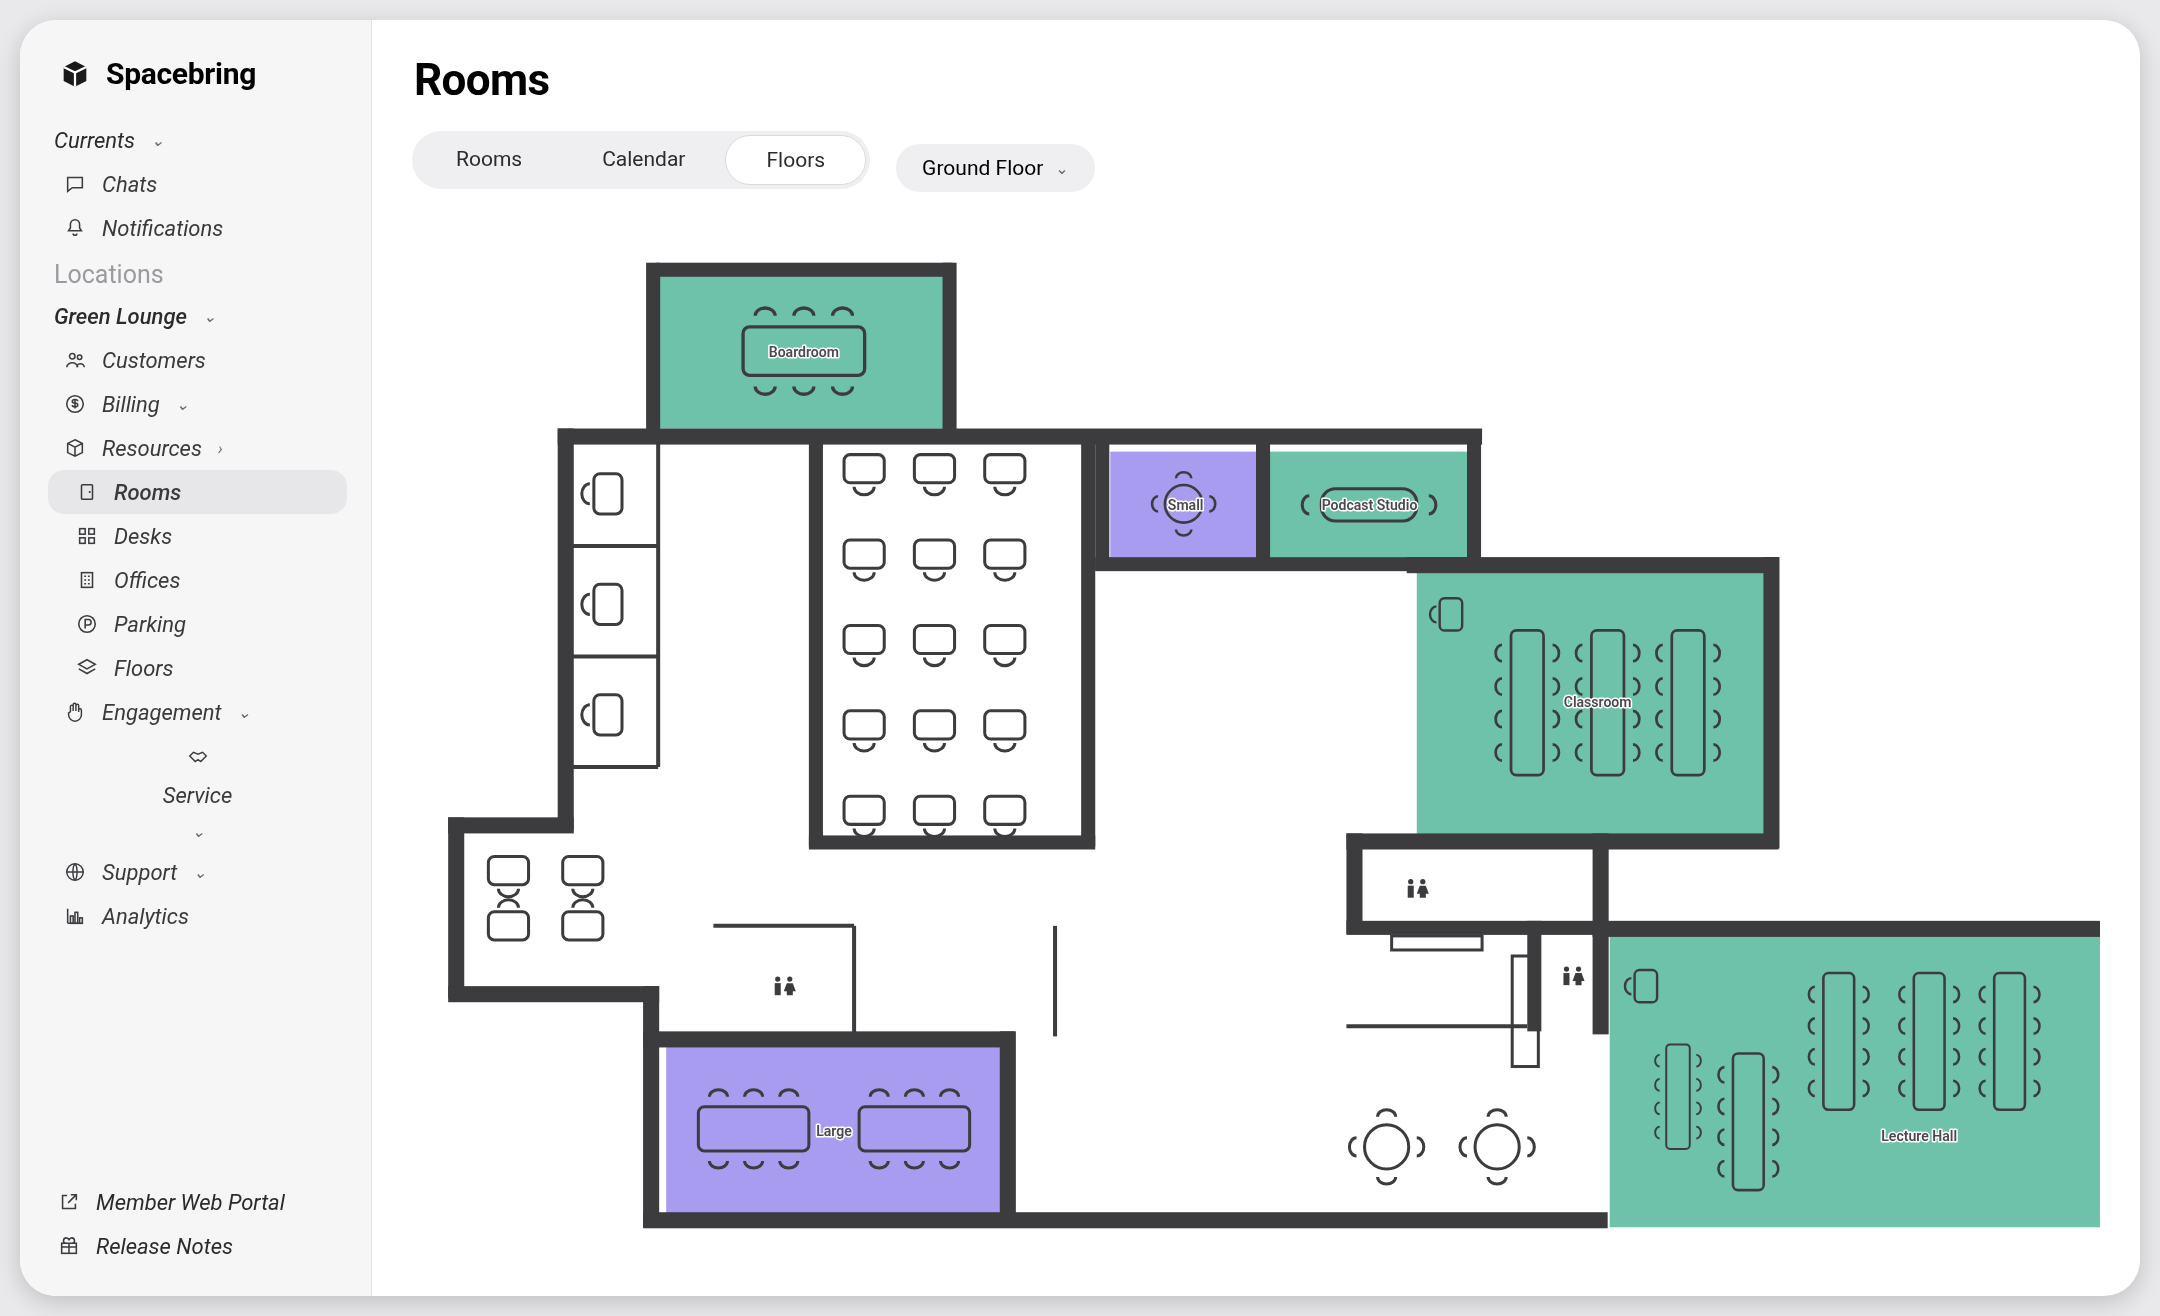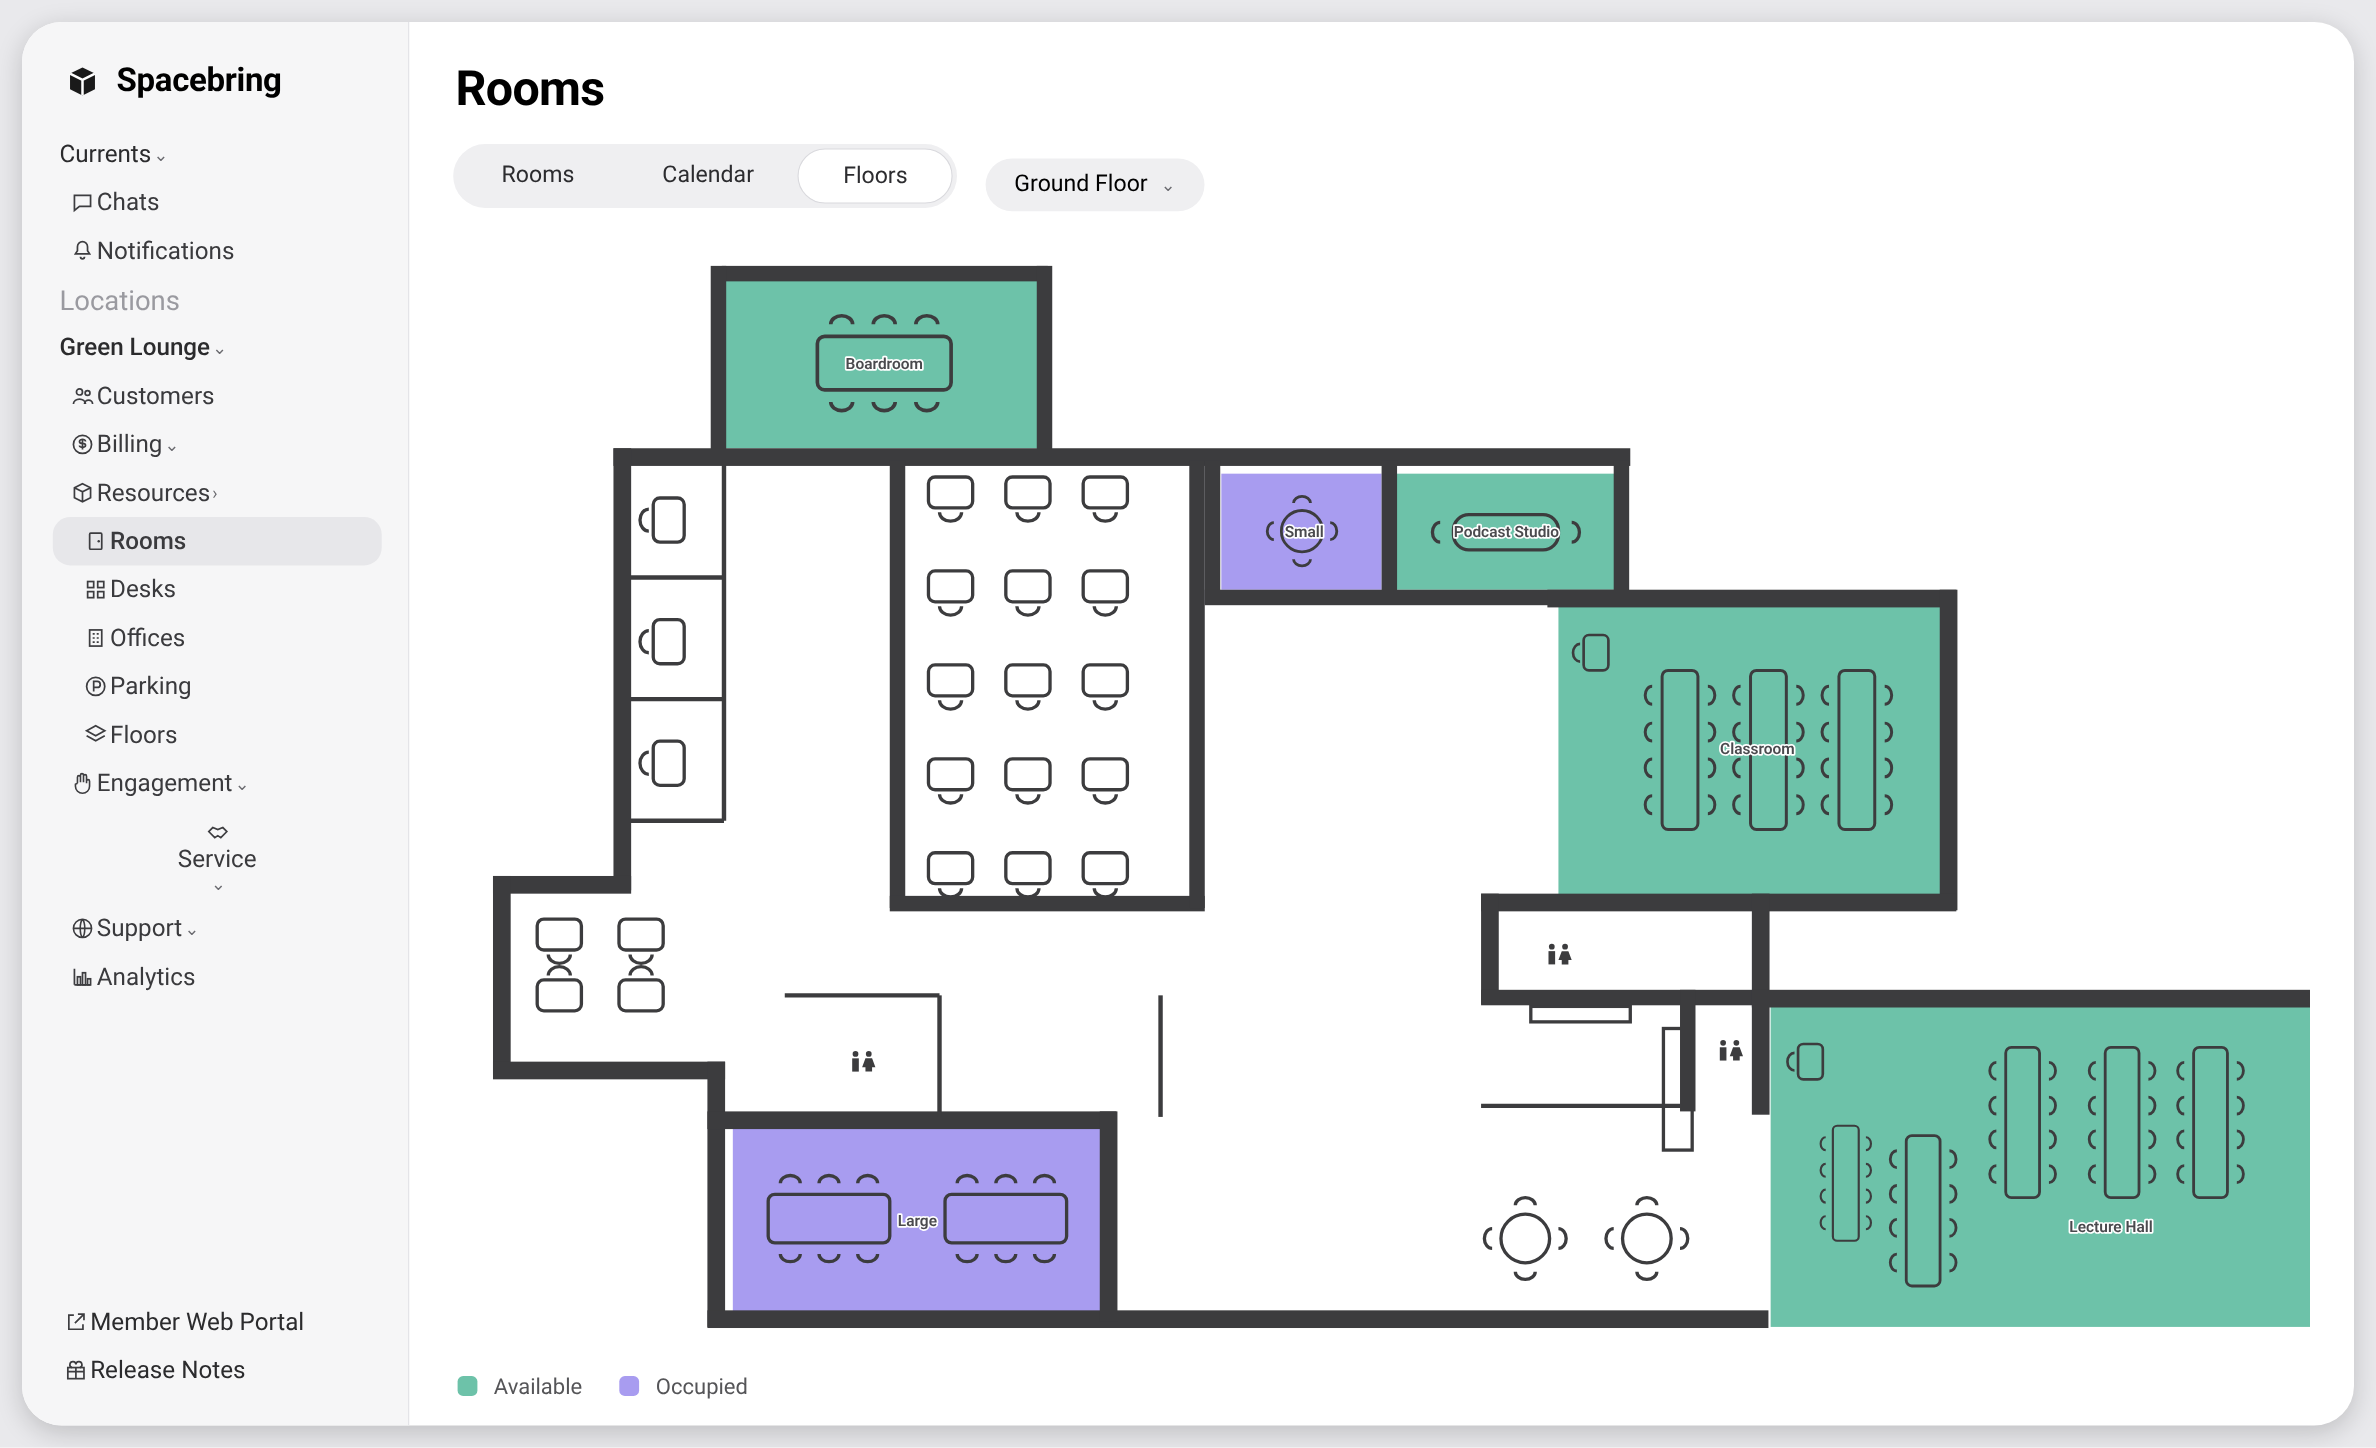--- a/index.html
+++ b/index.html
@@ -40,25 +40,27 @@
     width: 34px; height: 34px;
   }
   .brand .name {
     font-size: 30px;
     font-weight: 700;
     letter-spacing: -0.3px;
   }
   .section-row, .nav-item, .loc-row, .bottom-item {
     display: flex;
     align-items: center;
+    gap: 14px;
     padding: 9px 14px;
     border-radius: 16px;
     font-size: 22px;
     color: #2b2b2d;
     cursor: pointer;
+    font-style: italic;
   }
   .section-row { padding-left: 6px; }
   .loc-row { padding-left: 6px; font-weight: 500; }
   .nav-label-faint {
     font-size: 25px;
     color: #9a9aa0;
     padding: 10px 6px 6px 6px;
   }
   .nav-item { padding-left: 26px; color:#3a3a3d; }
   .nav-item.active { background:#e7e7ea; font-weight:500; }
@@ -547,24 +549,14 @@
           <line x1="160" y1="502" x2="245" y2="502" class="thinwall"></line>
           <line x1="245" y1="180" x2="245" y2="502" class="thinwall"></line>
           <line x1="300" y1="660" x2="440" y2="660" class="thinwall"></line>
           <line x1="440" y1="660" x2="440" y2="770" class="thinwall"></line>
           <line x1="640" y1="660" x2="640" y2="770" class="thinwall"></line>
           <line x1="930" y1="760" x2="1110" y2="760" class="thinwall"></line>
         </g>
       </svg>
     </div>
 
-    <div class="legend">
-      <span>
-        <span class="swatch" style="background:#6dc2a9"></span>
-        <span>Available</span>
-      </span>
-      <span>
-        <span class="swatch" style="background:#a89cf0"></span>
-        <span>Occupied</span>
-      </span>
-    </div>
   </main>
 </div>
 
 </body></html>

